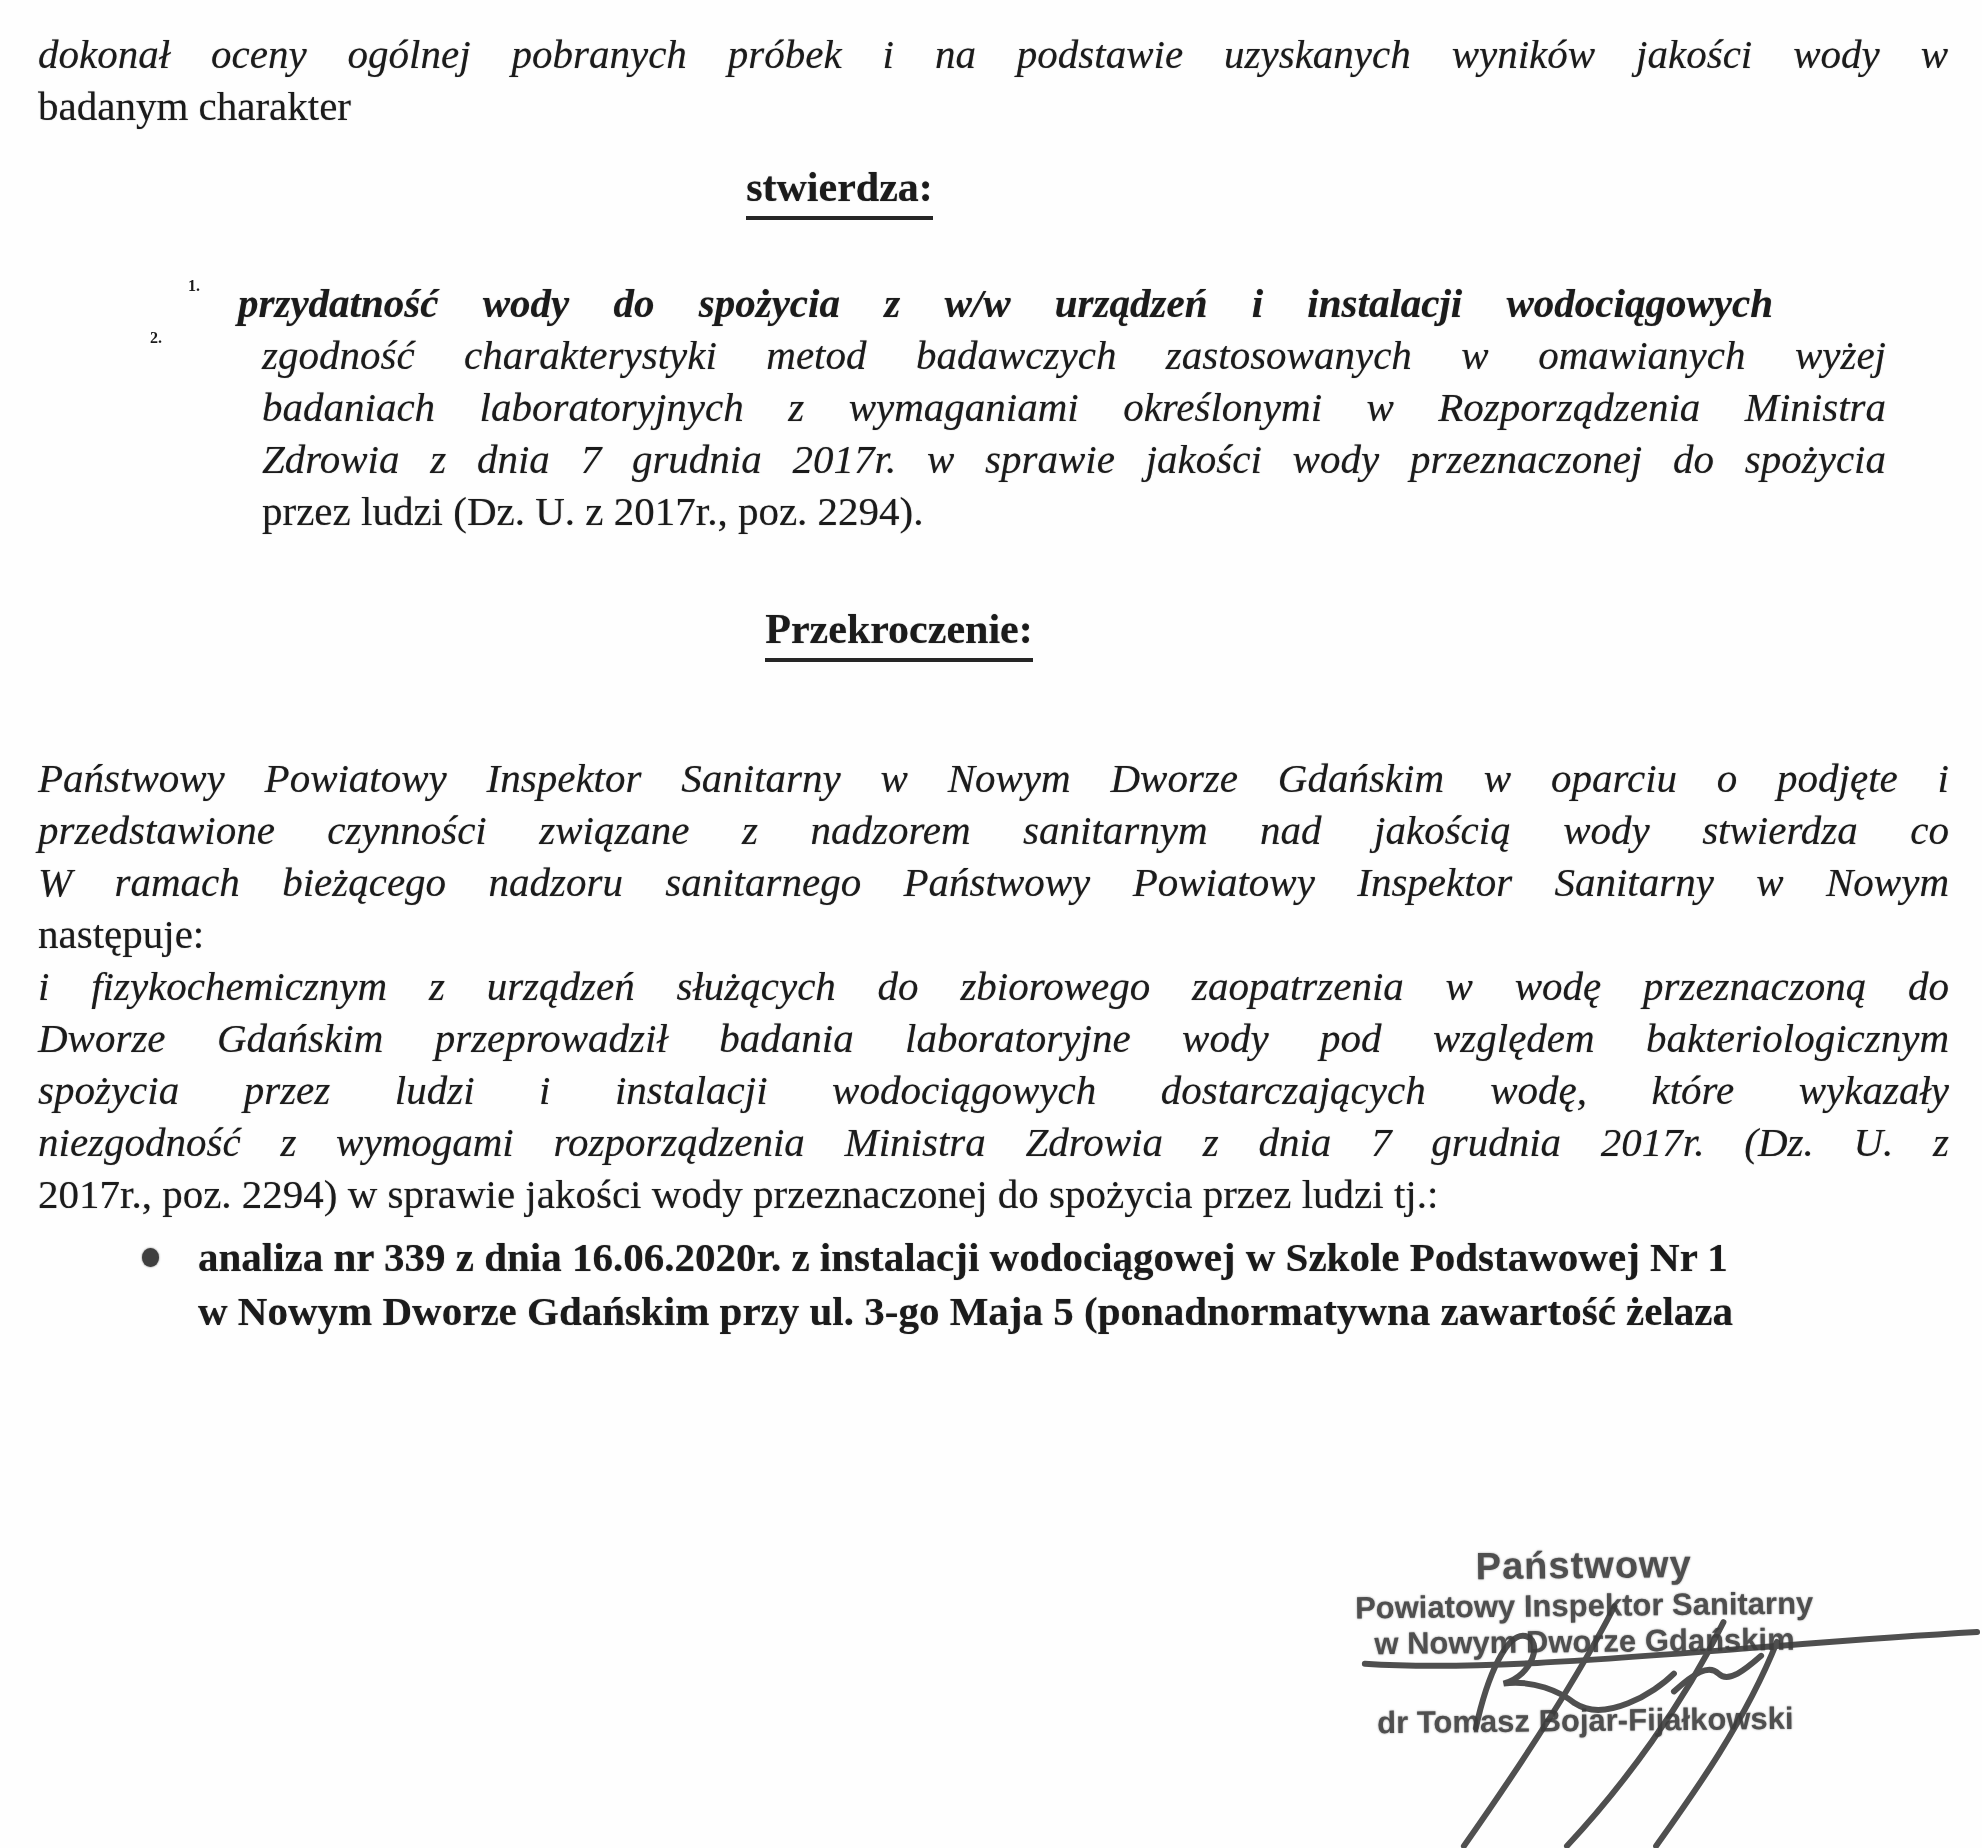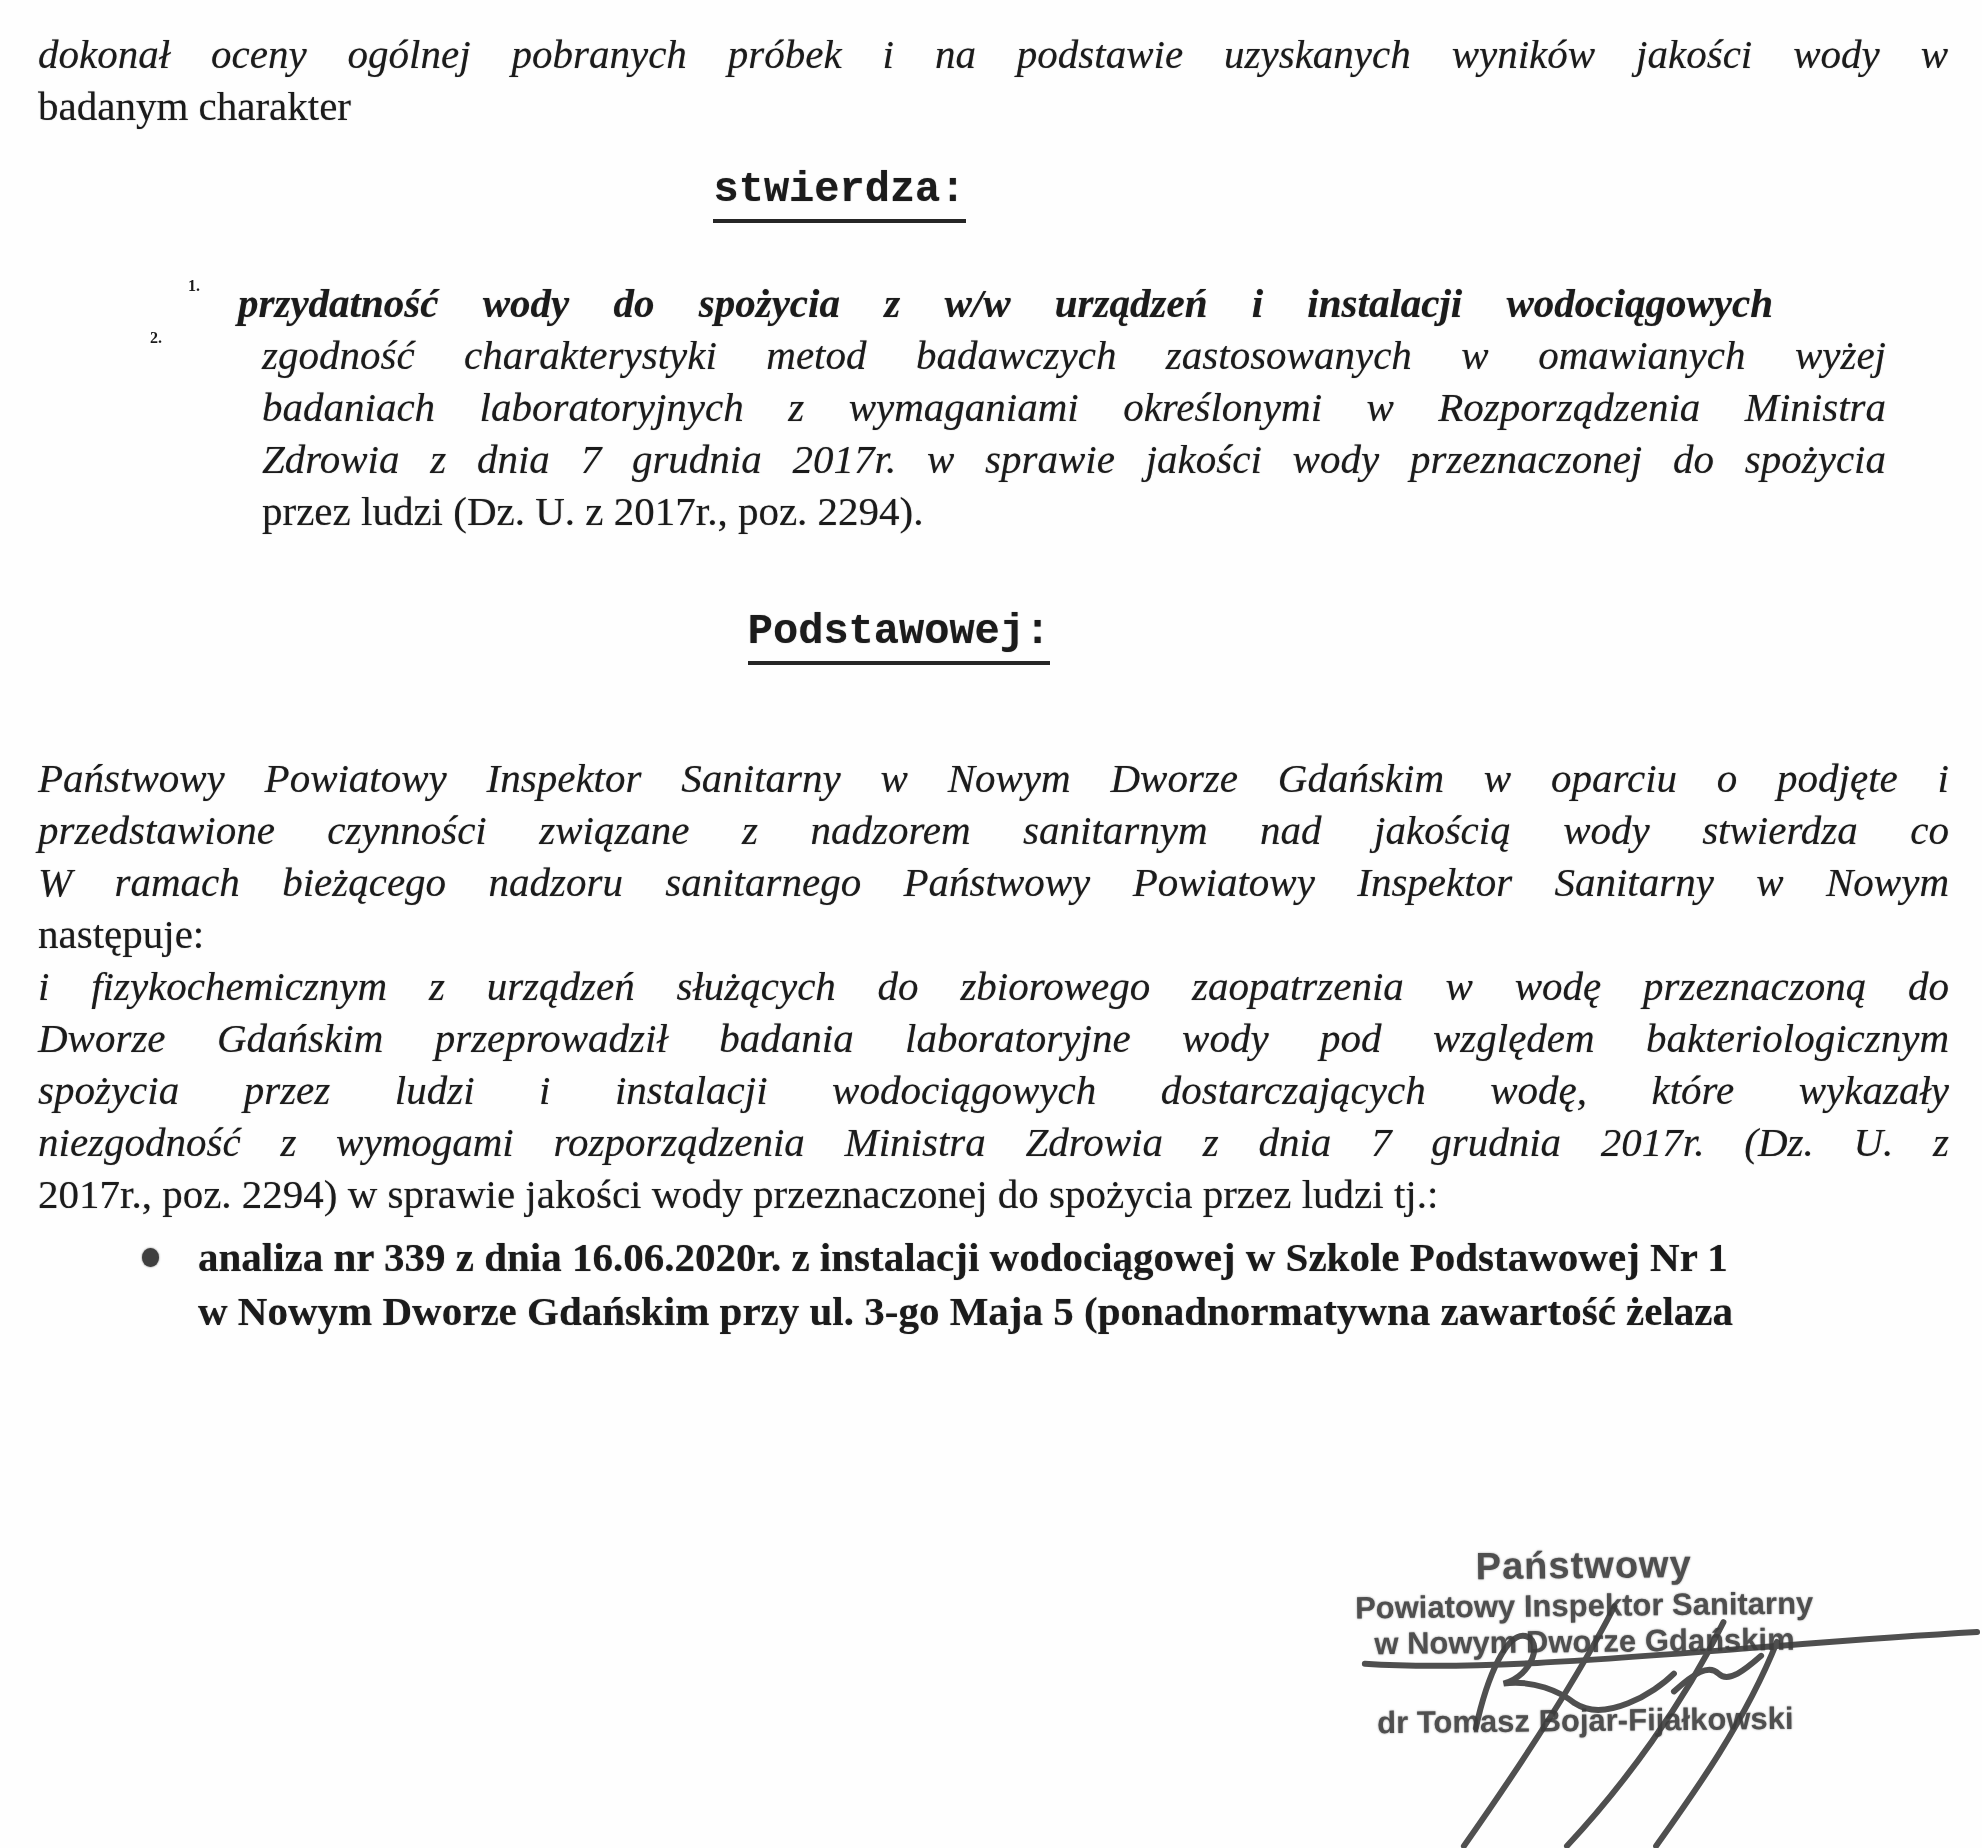--- a/index.html
+++ b/index.html
@@ -18,21 +18,20 @@
   }
   .jl{text-align:justify;text-align-last:justify;font-style:italic;}
   .center-h{
     position:absolute;left:0;right:0;text-align:center;
     font-size:42px;line-height:50px;font-weight:bold;
   }
   .center-h .u{
     display:inline-block;border-bottom:4px solid #262626;
     padding-bottom:4px;
     text-shadow:0 0 1px rgba(25,25,25,.6);
-    font-family:Liberation Mono, monospace;
   }
   .h-stwierdza{top:162px;padding-right:303px;}
   .h-uzasadnienie{top:604px;padding-right:184px;}
 
   .list{position:absolute;top:277px;left:0;width:1982px;}
   .li{position:relative;}
   .li .num{position:absolute;font-weight:bold;}
   .li1{margin-left:238px;width:1535px;font-weight:bold;}
   .li1 .num{left:-50px;}
   .li2{margin-left:262px;width:1624px;}
@@ -87,21 +86,21 @@
     <div class="li li2">
       <span class="num">2.</span>
       <div class="line jl">zgodność charakterystyki metod badawczych zastosowanych w omawianych wyżej</div>
       <div class="line jl">badaniach laboratoryjnych z wymaganiami określonymi w Rozporządzenia Ministra</div>
       <div class="line jl">Zdrowia z dnia 7 grudnia 2017r. w sprawie jakości wody przeznaczonej do spożycia</div>
       <div class="line">przez ludzi (Dz. U. z 2017r., poz. 2294).</div>
     </div>
   </div>
 
   <div class="center-h h-uzasadnienie">
-    <span class="u">Podstawowej:</span>
+    <span class="u">Przekroczenie:</span>
   </div>
 
   <div class="para">
     <div class="line jl">Państwowy Powiatowy Inspektor Sanitarny w Nowym Dworze Gdańskim w oparciu o podjęte i</div>
     <div class="line jl">przedstawione czynności związane z nadzorem sanitarnym nad jakością wody stwierdza co</div>
     <div class="line jl">W ramach bieżącego nadzoru sanitarnego Państwowy Powiatowy Inspektor Sanitarny w Nowym</div>
     <div class="line">następuje:</div>
     <div class="line jl">i fizykochemicznym z urządzeń służących do zbiorowego zaopatrzenia w wodę przeznaczoną do</div>
     <div class="line jl">Dworze Gdańskim przeprowadził badania laboratoryjne wody pod względem bakteriologicznym</div>
     <div class="line jl">spożycia przez ludzi i instalacji wodociągowych dostarczających wodę, które wykazały</div>

